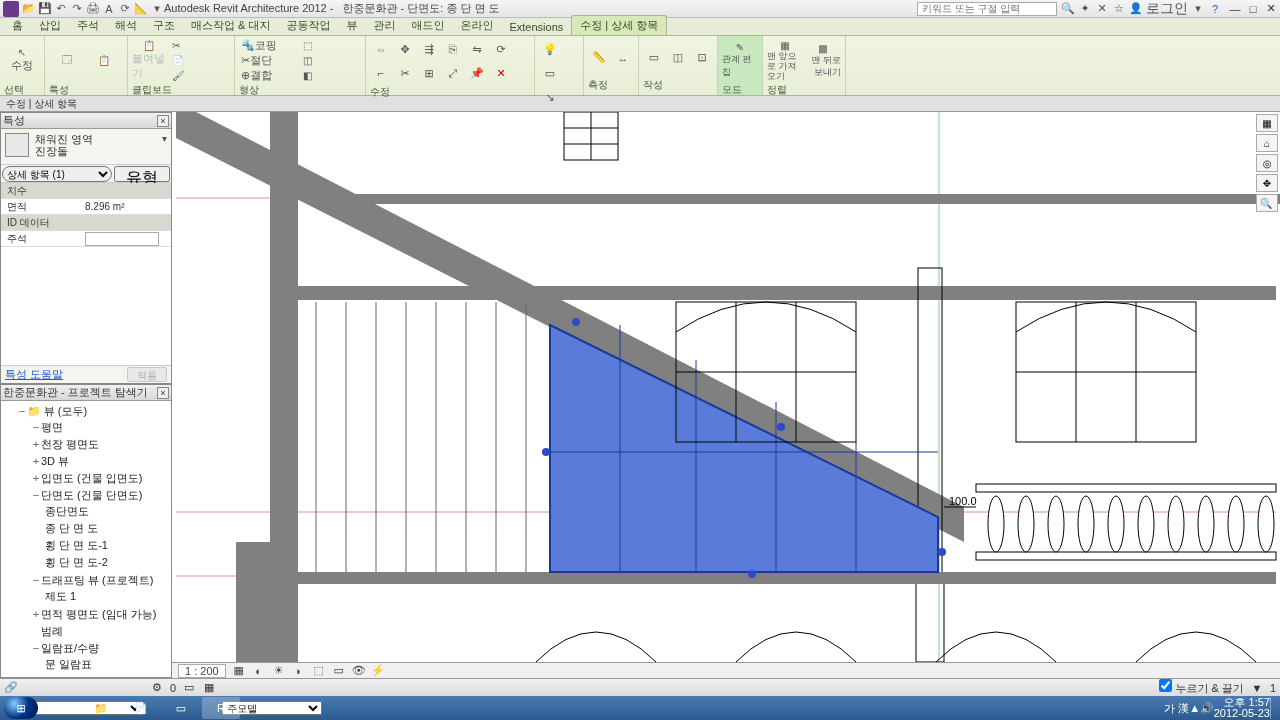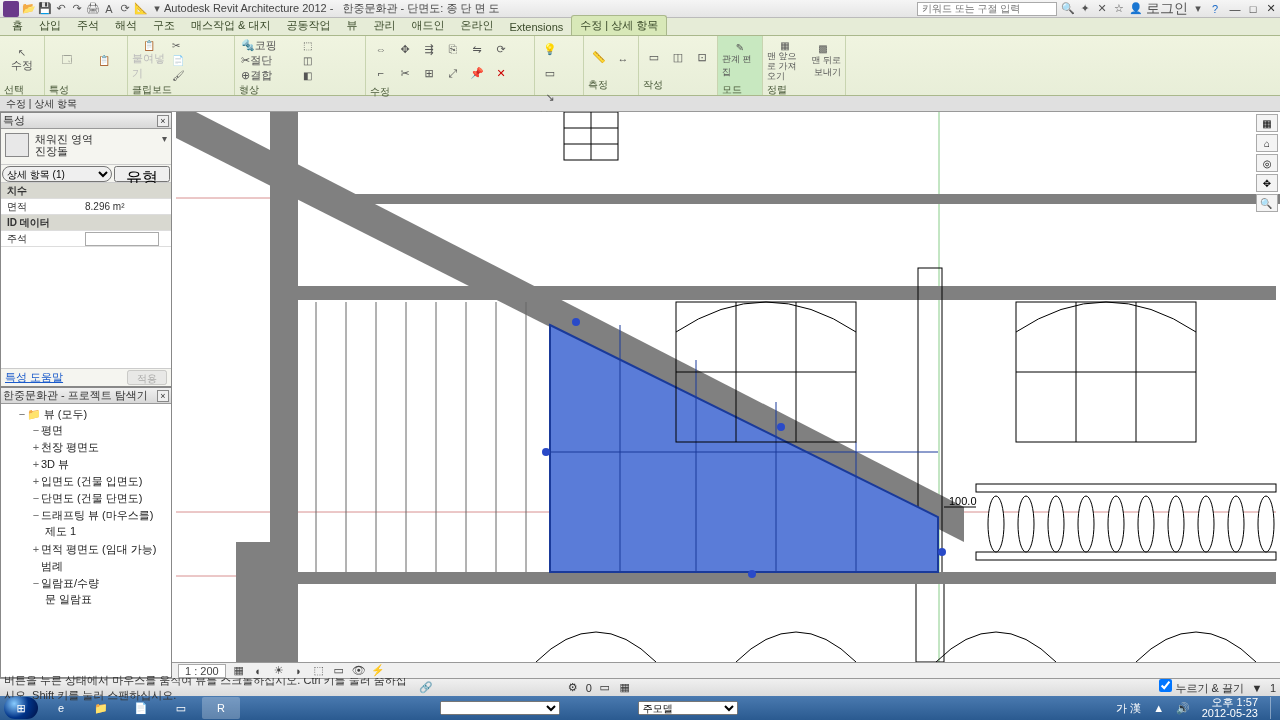--- a/index.html
+++ b/index.html
@@ -47,21 +47,21 @@
 
 .props-panel { height: 275px; }
 .type-sel { height: 36px; display: flex; align-items: flex-start; padding: 4px; gap: 6px; border-bottom: 1px solid #ccc; }
 .type-sel .swatch { width: 24px; height: 24px; border: 1px solid #888; background: #e8e8e8; }
 .type-sel .txt { flex: 1; font-size: 10px; color: #333; line-height: 12px; }
 .type-sel .dd { font-size: 10px; color: #555; }
 .prop-row { display: flex; height: 16px; align-items: center; border-bottom: 1px solid #ddd; }
 .prop-row .k { width: 80px; padding-left: 6px; font-size: 10px; color: #333; }
 .prop-row .v { flex: 1; font-size: 10px; color: #333; padding-left: 4px; }
 .prop-row .v input { width: 74px; height: 14px; border: 1px solid #aaa; font-size: 10px; }
-.prop-row.hdr { background: #d8d8d0; font-weight: bold; }
+.prop-row.hdr { background: #d8d8d0; font-weight: normal; }
 .prop-filter { display: flex; height: 18px; border-bottom: 1px solid #ccc; }
 .prop-filter select { flex: 1; font-size: 10px; height: 16px; margin: 1px; border-radius: 8px; }
 .prop-filter button { width: 56px; font-size: 16px; height: 16px; margin: 1px; }
 .props-body { flex: 1; background: #fff; }
 .props-foot { height: 18px; border-top: 1px solid #ccc; display: flex; justify-content: space-between; align-items: center; padding: 0 4px; font-size: 10px; }
 .props-foot a { color: #1a5aca; text-decoration: underline; cursor: pointer; }
 .props-foot button { font-size: 10px; width: 40px; height: 15px; }
 
 .browser-panel { flex: 1; }
 .tree { font-size: 11px; color: #222; padding: 2px; background: #fff; flex: 1; overflow: auto; }
@@ -83,21 +83,21 @@
 .statusbar { height: 18px; background: linear-gradient(#f0f0f0, #dcdcdc); border-top: 1px solid #999; display: flex; align-items: center; padding: 0 4px; font-size: 10px; color: #333; gap: 6px; }
 .statusbar .hint { flex: 1; }
 .statusbar select { font-size: 10px; height: 14px; margin-top: 40px; }
 .statusbar .sicon { width: 14px; height: 14px; display: flex; align-items: center; justify-content: center; cursor: pointer; }
 
 
 .taskbar { height: 24px; background: linear-gradient(#4a7ab0, #2a5a90); display: flex; align-items: center; justify-content: space-between; padding: 0 2px; }
 .taskbar .apps { display: flex; gap: 2px; }
 .taskbar .apps span { width: 38px; height: 22px; display: flex; align-items: center; justify-content: center; color: #fff; border-radius: 2px; cursor: pointer; }
 .taskbar .apps span.active { background: rgba(255,255,255,0.25); }
-.taskbar .tray { display: flex; align-items: center; gap: 12px; color: #fff; font-size: 10px; }
+.taskbar .tray { display: flex; align-items: center; gap: 0; color: #fff; font-size: 10px; }
 .start-orb { width: 34px; height: 22px; border-radius: 12px; background: radial-gradient(circle at 30% 30%, #8cf, #038, #014); display: flex; align-items: center; justify-content: center; }
 </style>
 </head>
 <body>
 
 <div class="titlebar">
   <div class="app-icon"></div>
   <div class="qat">
     <span>📂</span>
     <span>💾</span>
@@ -304,22 +304,28 @@
       <div class="tree">
         <ul>
           <li><span class="tg">−</span>📁 <span>뷰 (모두)</span>
             <ul>
               <li><span class="tg">−</span><span>평면</span>
               </li>
               <li><span class="tg">+</span><span>천장 평면도</span></li>
               <li><span class="tg">+</span><span>3D 뷰</span></li>
               <li><span class="tg">+</span><span>입면도 (건물 입면도)</span></li>
               <li><span class="tg">−</span><span>단면도 (건물 단면도)</span>
+                <ul>
+                  <li>종단면도</li>
+                  <li>종 단 면 도</li>
+                  <li>횡 단 면 도-1</li>
+                  <li>횡 단 면 도-2</li>
+                </ul>
               </li>
-              <li><span class="tg">−</span><span>드래프팅 뷰 (마우스를)</span>
+              <li><span class="tg">−</span><span>드래프팅 뷰 (프로젝트)</span>
                 <ul>
                     <li>제도 1</li>
                   </ul>
               </li>
               <li><span class="tg">+</span><span>면적 평면도 (임대 가능)</span></li>
               <li><span class="tg"></span><span>범례</span></li>
               <li><span class="tg">−</span><span>일람표/수량</span>
                 <ul>
                     <li>문 일람표</li>
                   </ul>
@@ -439,21 +445,20 @@
       <span class="vicon">◗</span>
       <span class="vicon">⬚</span>
       <span class="vicon">▭</span>
       <span class="vicon">👁</span>
       <span class="vicon">⚡</span>
     </div>
   </div>
 </div>
 
 <div class="statusbar">
-  <span class="hint">버튼을 누른 상태에서 마우스를 움직여 뷰를 스크롤하십시오. Ctrl 키를 눌러 줌하십시오. Shift 키를 눌러 스팬하십시오.</span>
   <span class="sicon">🔗</span>
   <select style="width:120px;"><option></option></select>
   <span class="sicon">⚙</span>
   <span>0</span>
   <span class="sicon">▭</span>
   <span class="sicon">▦</span>
   <select style="width:100px;"><option>주모델</option></select>
   <span style="flex:1"></span>
   <label><input type="checkbox" checked="" style=""> <span>누르기 &amp; 끌기</span></label>
   <span class="sicon">▼</span>

